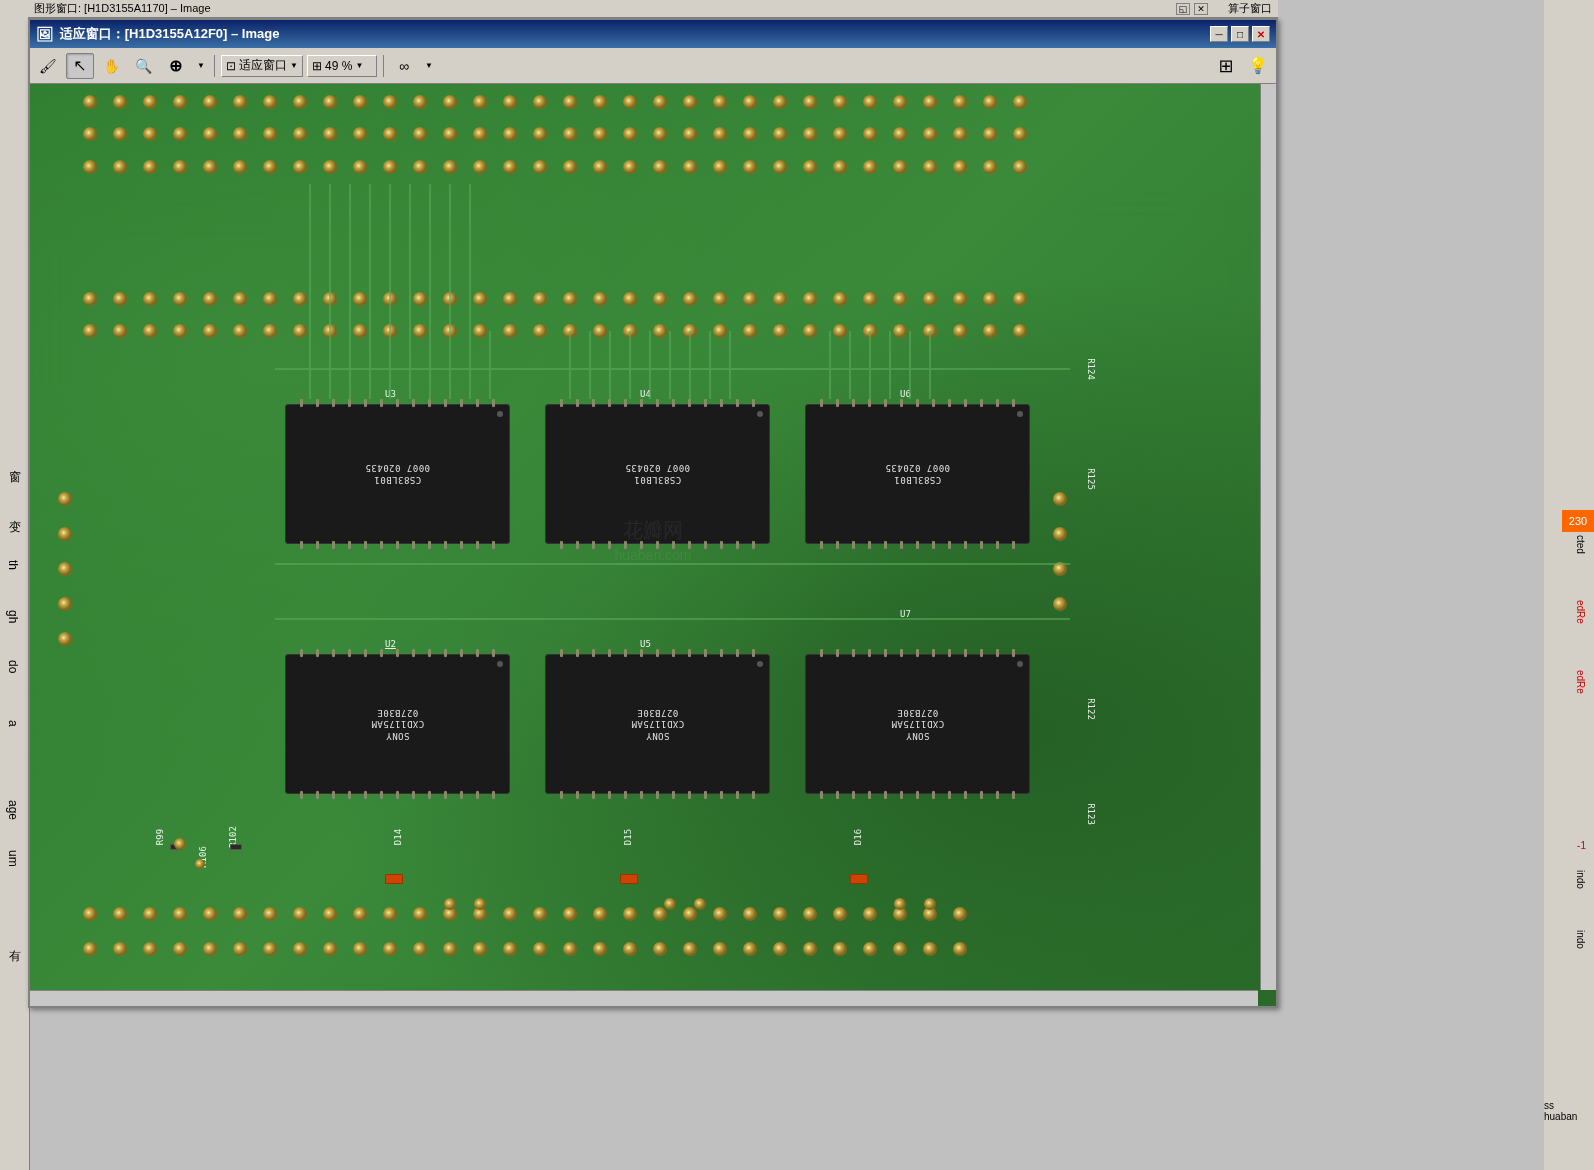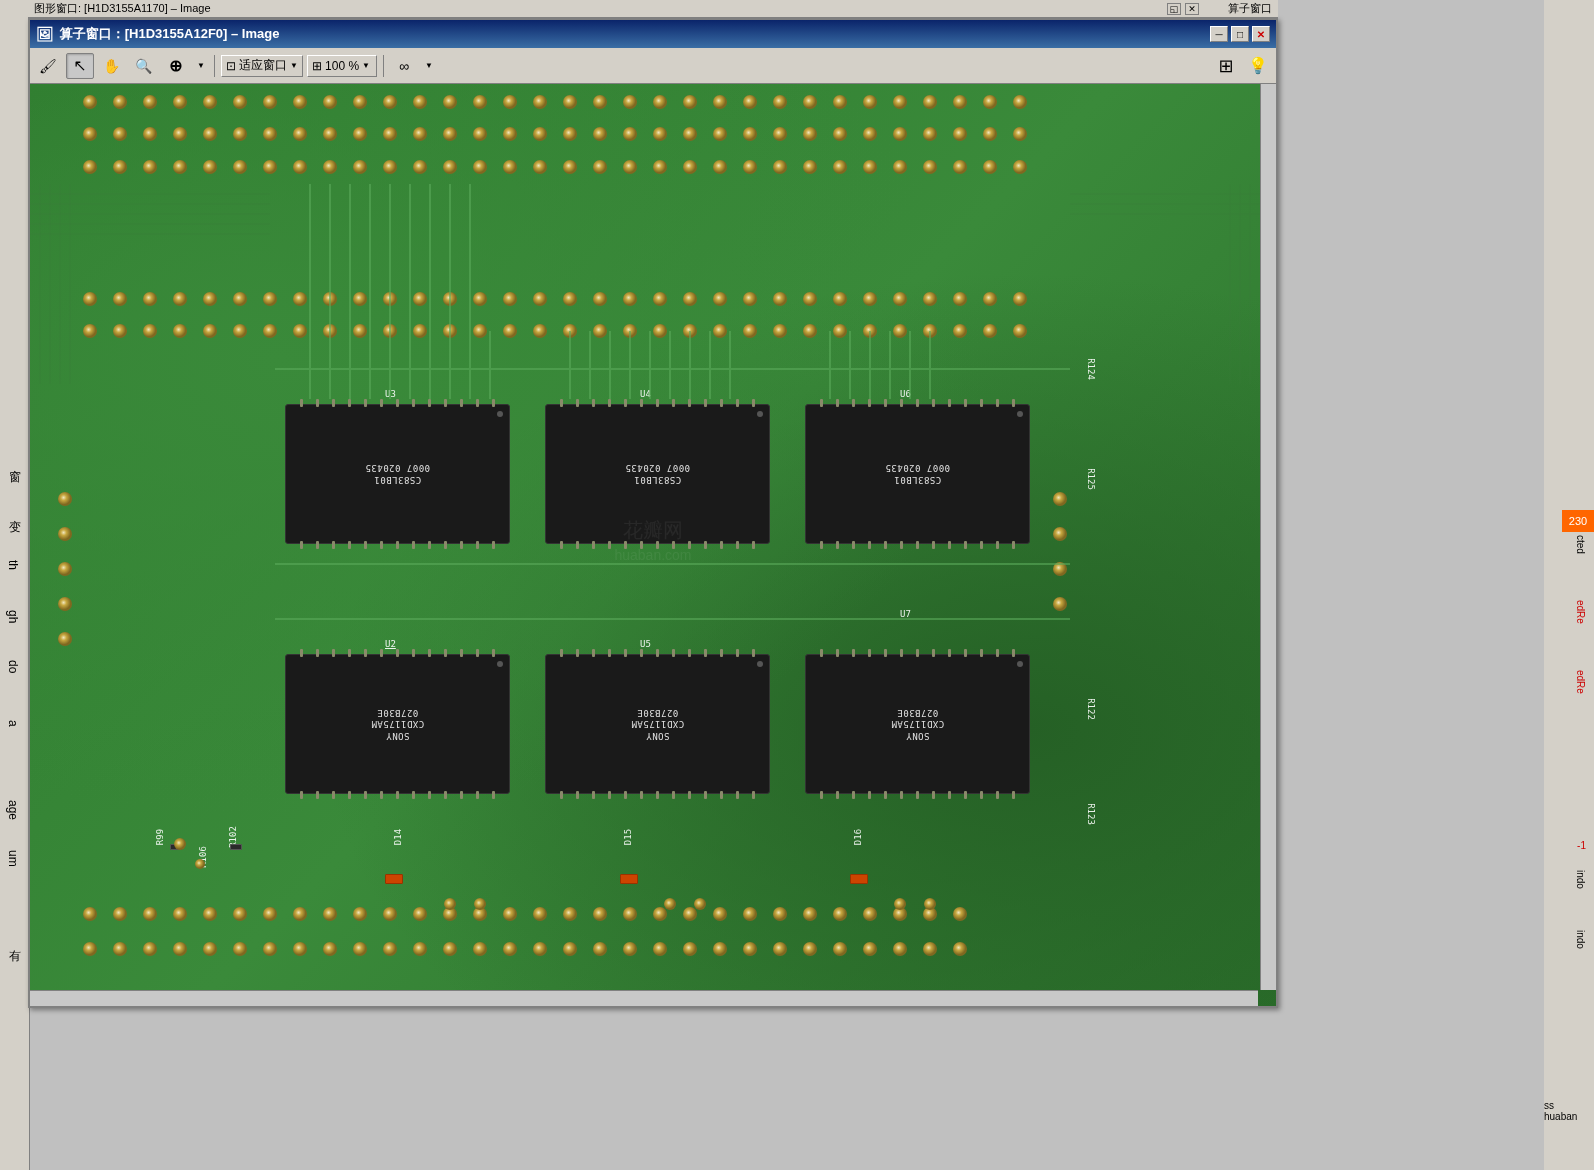--- a/index.html
+++ b/index.html
@@ -320,21 +320,21 @@
   <span style="position:absolute; right:8px; top:870px; font-size:10px; writing-mode:vertical-rl;">indo</span>
   <span style="position:absolute; right:8px; top:930px; font-size:10px; writing-mode:vertical-rl;">indo</span>
   <span style="position:absolute; right:8px; top:1100px; font-size:10px;">ss huaban</span>
 </div>
 
 <div class="main-window">
 
   <div class="title-bar">
     <div class="title-bar-left">
       <span style="font-size:14px;">🖼</span>
-      <span>算子窗口：[H1D3155A12F0] – Image</span>
+      <span>适应窗口：[H1D3155A12F0] – Image</span>
     </div>
     <div class="title-bar-buttons">
       <div class="title-btn">─</div>
       <div class="title-btn">□</div>
       <div class="title-btn" style="color:#cc0000;">✕</div>
     </div>
   </div>
 
   <div class="toolbar">
 
@@ -364,21 +364,21 @@
     <div class="tool-separator"></div>
 
     <div class="tool-dropdown">
       <span style="font-size:12px;">⊡</span>
       <span>适应窗口</span>
       <span class="tool-dropdown-arrow">▼</span>
     </div>
 
     <div class="tool-dropdown" style="min-width:70px;">
       <span style="font-size:12px;">⊞</span>
-      <span>100 %</span>
+      <span>49 %</span>
       <span class="tool-dropdown-arrow">▼</span>
     </div>
 
     <div class="tool-separator"></div>
 
     <div class="tool-btn">
       <span style="font-size:14px;">∞</span>
     </div>
     <div class="tool-btn" style="width:14px;">
       <span style="font-size:8px;">▼</span>
@@ -994,14 +994,14 @@
   </div>
 
 </div>
 
 <div style="position:absolute; top:0; left:28px; width:1250px; height:18px; background:#d4d0c8; border-bottom:1px solid #808080; display:flex; align-items:center; padding:0 6px; font-size:11px;">
   <span>图形窗口: [H1D3155A1170] – Image</span>
   <div style="margin-left:auto; display:flex; gap:4px;">
     <div style="width:14px; height:12px; border:1px solid #808080; background:#d4d0c8; cursor:pointer; display:flex; align-items:center; justify-content:center; font-size:9px;">◱</div>
     <div style="width:14px; height:12px; border:1px solid #808080; background:#d4d0c8; cursor:pointer; display:flex; align-items:center; justify-content:center; font-size:9px;">✕</div>
   </div>
-  <span style="margin-left:29px;">算子窗口</span>
+  <span style="margin-left:20px;">算子窗口</span>
 </div>
 
 </body></html>

